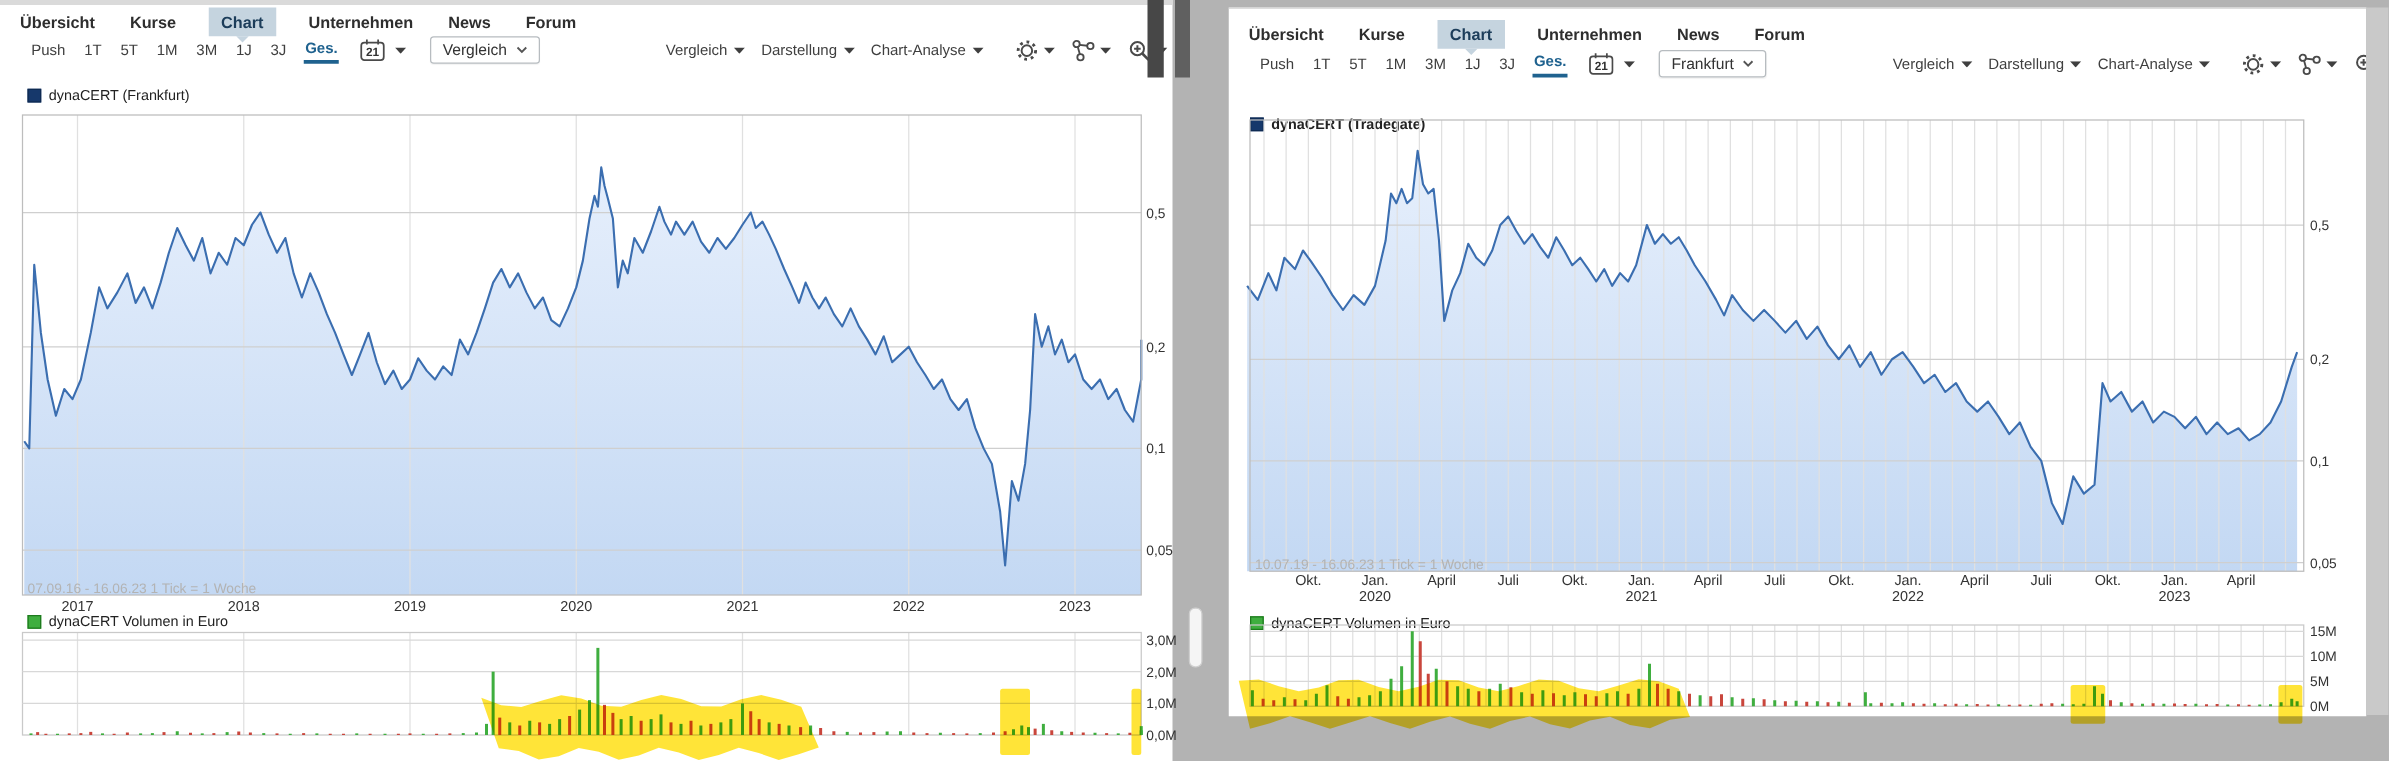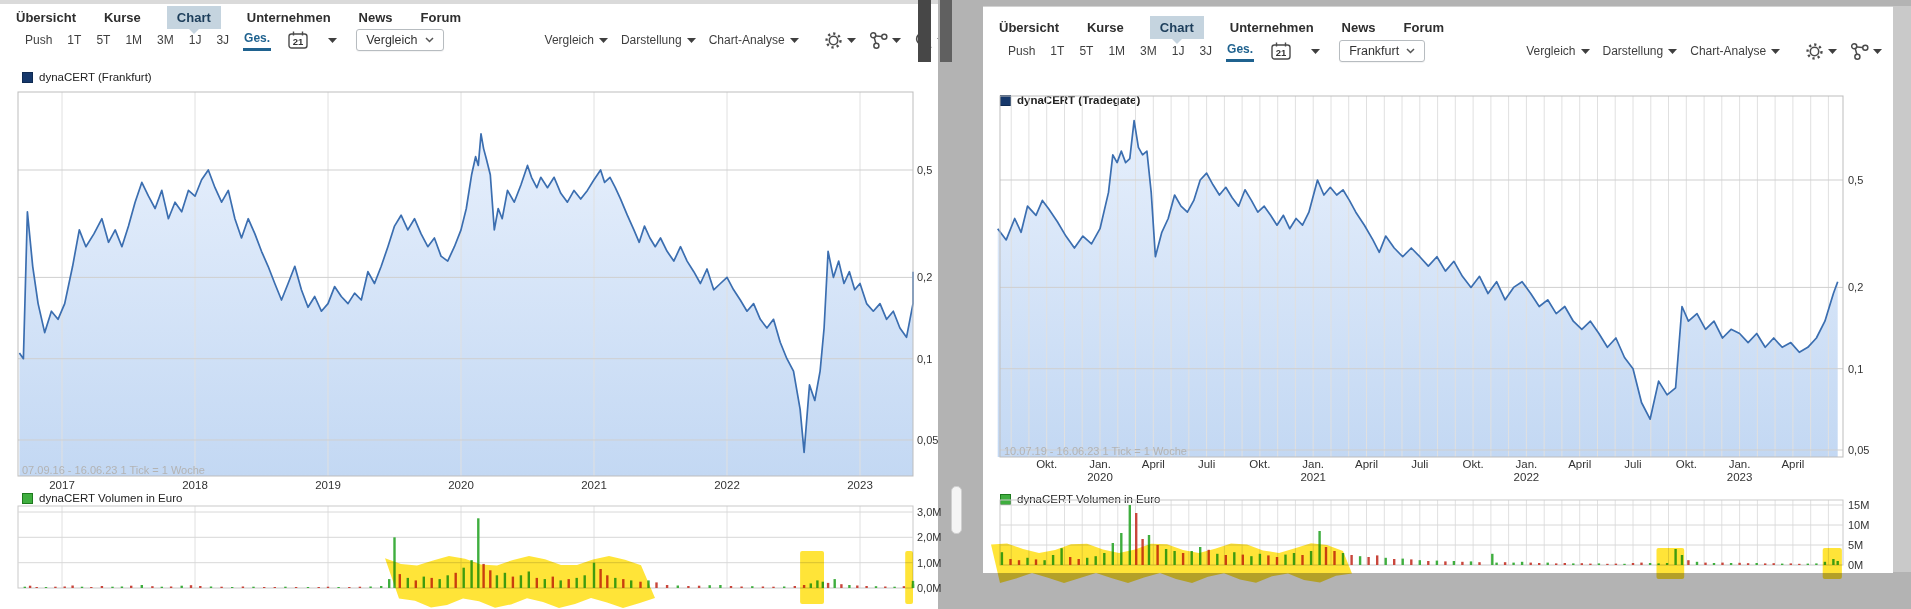--- a/index.html
+++ b/index.html
@@ -12,27 +12,27 @@
   #win-left .nav{top:6px;}
   #win-right .nav{top:9px;}
   .nav-item{padding:4px 2px;cursor:pointer;white-space:nowrap;}
   .nav-item.active{position:relative;background:#c5d4df;color:#1c3d5a;padding:4px 10px;}
   .nav-item.active::after{content:"";position:absolute;left:50%;margin-left:-5px;bottom:-5px;border:5px solid transparent;border-top-color:#c5d4df;border-bottom:0;}
   .toolbar{position:absolute;left:24px;display:flex;align-items:center;gap:13px;font-size:12px;color:#3f3f3f;white-space:nowrap;}
   #win-left .toolbar{top:29px;}
   #win-right .toolbar{top:33px;}
   .tb-item{cursor:pointer;padding:2px 1px;}
   .tb-item.active{color:#1f628f;font-weight:bold;border-bottom:3px solid #1f628f;padding-bottom:3px;}
-  .cal{display:flex;align-items:center;gap:20px;margin-left:4px;cursor:pointer;}
+  .cal{display:flex;align-items:center;gap:8px;margin-left:4px;cursor:pointer;}
   .select{display:flex;align-items:center;gap:7px;margin-left:6px;border:1px solid #b7bcc0;border-radius:3px;background:#fff;padding:3px 9px;font-size:12.5px;color:#333;cursor:pointer;box-shadow:0 1px 1px rgba(0,0,0,0.05);}
   .menu{display:flex;align-items:center;gap:5px;cursor:pointer;}
   .menu.first{margin-left:88px;}
   .iconbtn{display:flex;align-items:center;gap:4px;cursor:pointer;}
   .iconbtn.gap{margin-left:12px;}
-  .legend{position:absolute;display:flex;align-items:flex-end;gap:6px;font-size:11.5px;color:#222;}
+  .legend{position:absolute;display:flex;align-items:flex-start;gap:6px;font-size:11.5px;color:#222;}
   .sq{width:9px;height:9px;display:inline-block;}
   .sq-blue{background:#16386b;border:1px solid #0e2a52;}
   .sq-green{background:#3fae3f;border:1px solid #1e7a1e;}
   #chart-canvas{position:absolute;left:0;top:0;pointer-events:none;}
   .chrome{position:absolute;}
   #scrollnotch-left{left:918px;top:0;width:13px;height:62px;background:#474747;}
   #darkstrip-gap{left:940px;top:0;width:12px;height:62px;background:#606060;}
   #right-gray-rail{left:1893px;top:6px;width:18px;height:566px;background:#c9c9c9;}
   #gap-thumb{left:951px;top:486px;width:9px;height:46px;background:#f5f5f5;border:1px solid #cfcfcf;border-radius:5px;}
   svg text{font-family:"Liberation Sans",sans-serif;}

